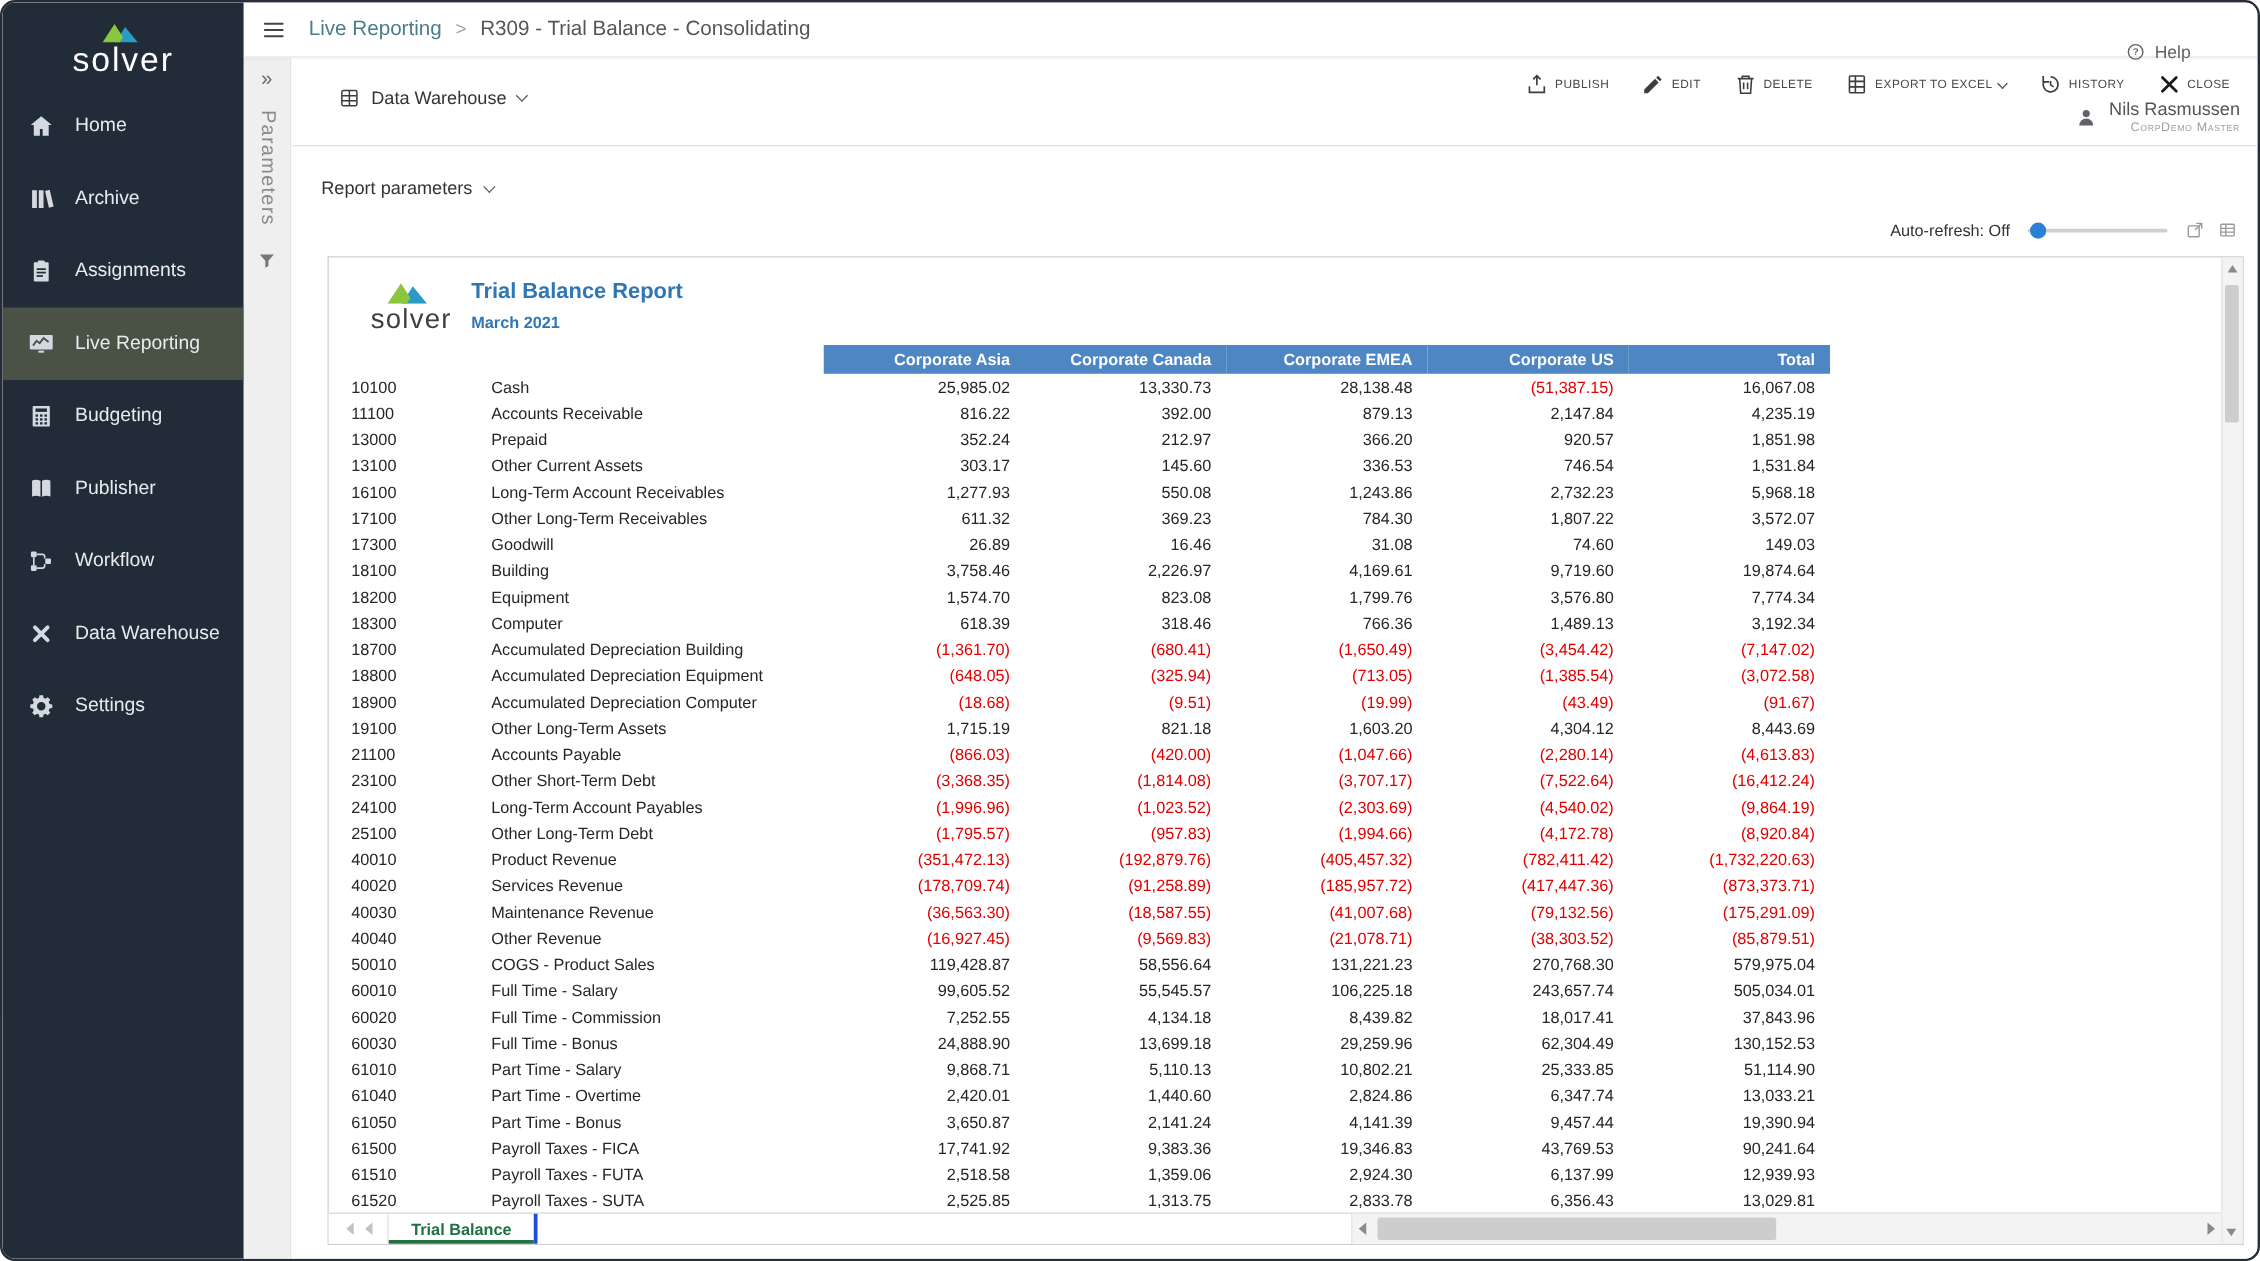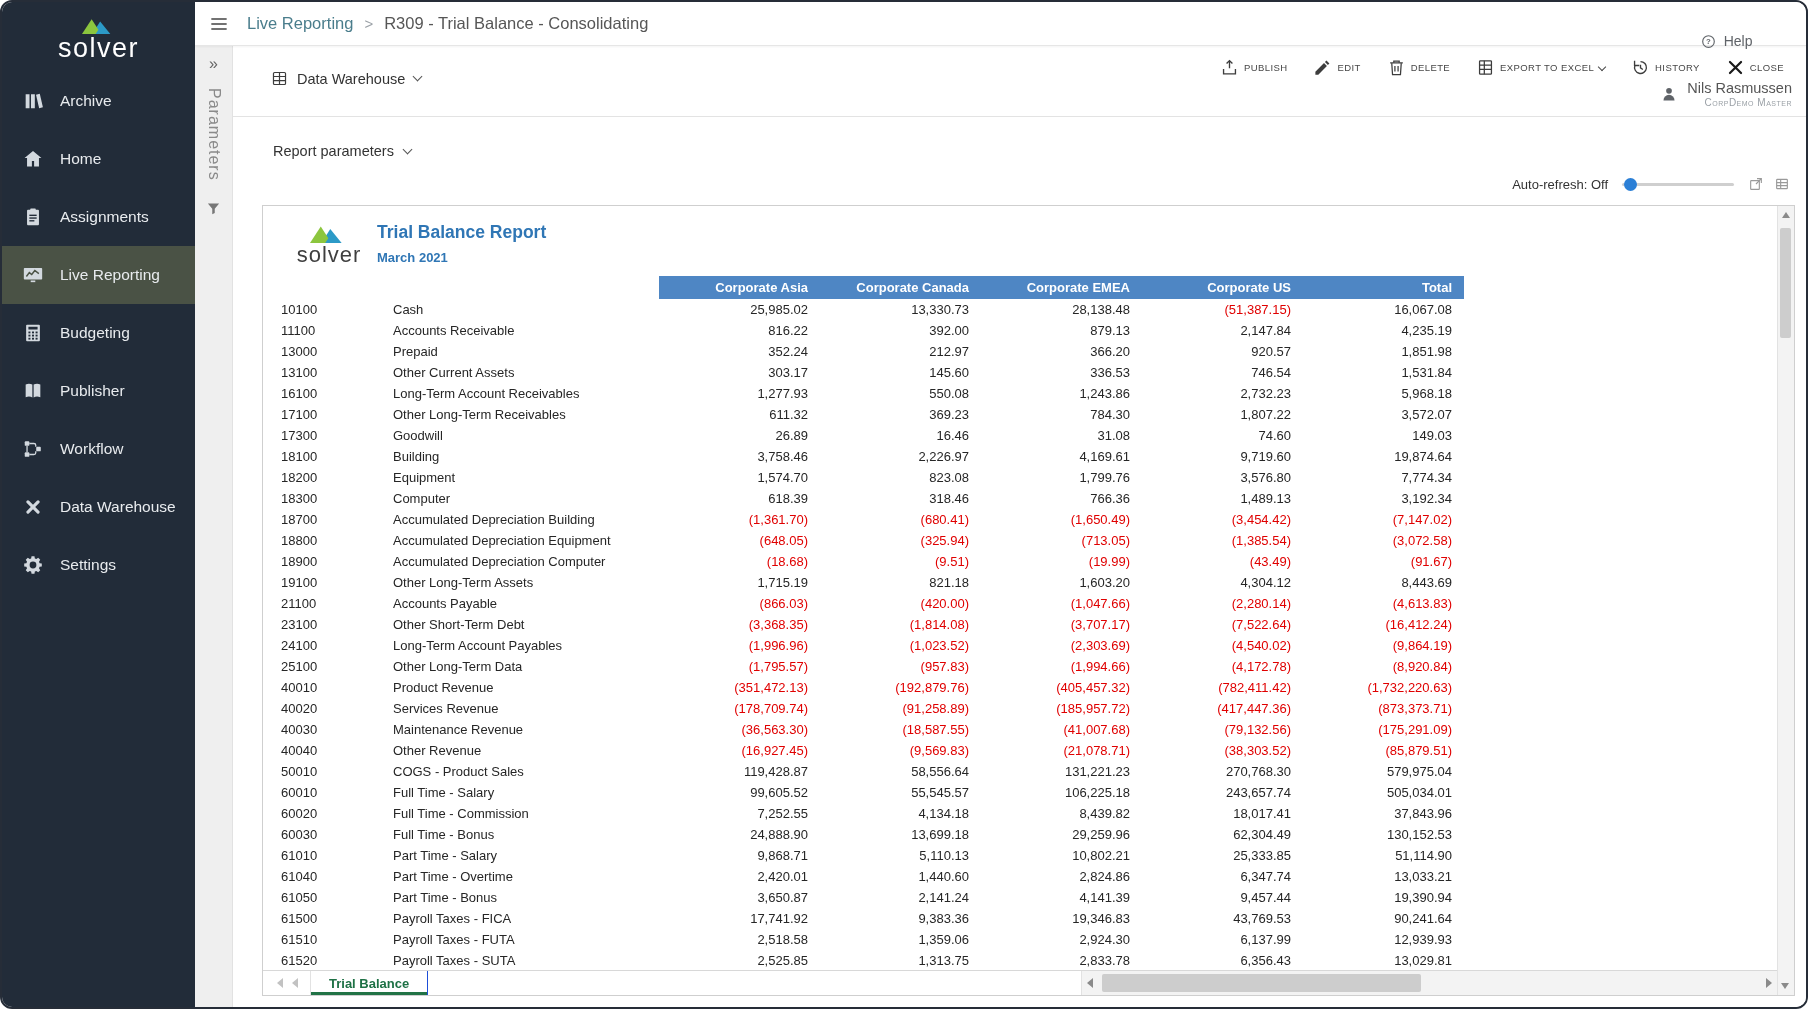--- a/index.html
+++ b/index.html
@@ -49,21 +49,21 @@
   .content { flex:1; display:flex; flex-direction:column; background:#fff; min-width:0; }
   .toolbar { height:71px; min-height:71px; display:flex; align-items:flex-start; padding:0 22px 0 38px;
              border-bottom:1px solid #e3e3e3; }
   .dw-selector { display:flex; align-items:center; gap:9px; margin-top:24px; font-size:14.5px; color:#333; cursor:pointer; }
   .toolbar-actions { margin-left:auto; display:flex; gap:26px; align-items:flex-start; padding-top:12px; }
   .action { display:flex; flex-direction:row; align-items:center; gap:5px; color:#474747; font-size:9.5px;
             letter-spacing:0.4px; min-width:42px; cursor:pointer; }
   .action svg { width:19px; height:19px; }
   .action .chev { width:6px; height:6px; margin-top:-1px; color:#474747; }
 
-  .filters-row { display:flex; align-items:center; padding:24px 22px 0 40px; height:44px; }
+  .filters-row { display:flex; align-items:center; padding:24px 22px 0 24px; height:44px; }
   .rp-label { display:flex; align-items:center; gap:10px; font-size:14.5px; color:#333; cursor:pointer; }
 
   .autorefresh-row { display:flex; justify-content:flex-end; align-items:center; gap:14px; height:36px;
                      padding:10px 16px 0 0; }
   .ar-label { font-size:13px; color:#333; }
   .slider-track { width:112px; height:3px; background:#cfcfcf; border-radius:2px; position:relative; cursor:pointer; }
   .slider-knob { position:absolute; left:2px; top:-5px; width:13px; height:13px; border-radius:50%; background:#2b7fd6; }
   .ar-icons { display:flex; gap:10px; align-items:center; }
   .ar-icons svg { width:16px; height:16px; color:#9a9a9a; cursor:pointer; }
 
@@ -97,21 +97,21 @@
 
   .card-footer { position:absolute; left:0; right:17px; bottom:0; height:25px; border-top:1px solid #d8d8d8;
                  display:flex; align-items:center; background:#fff; }
   .sheet-nav { display:flex; gap:9px; padding:0 12px 0 14px; align-items:center; }
   .tri-left { width:0; height:0; border-top:5px solid transparent; border-bottom:5px solid transparent;
               border-right:6px solid #c2c2c2; cursor:pointer; }
   .tri-right { width:0; height:0; border-top:5px solid transparent; border-bottom:5px solid transparent;
                border-left:6px solid #8a8a8a; cursor:pointer; }
   .tri-left.dark { border-right-color:#8a8a8a; }
   .sheet-tab { height:100%; display:flex; align-items:center; padding:0 18px; color:#1e7145; font-weight:bold;
-               font-size:13px; border-left:1px solid #e2e2e2; border-right:1px solid #1d4ed8; position:relative; cursor:pointer; }
+               font-size:13px; border-left:1px solid #e2e2e2; border-right:3px solid #1d4ed8; position:relative; cursor:pointer; }
   .sheet-tab::after { content:""; position:absolute; left:0; right:0; bottom:0; height:3px; background:#217346; }
   .hscroll { margin-left:auto; width:46%; height:100%; position:relative; background:#f3f3f3;
              border-left:1px solid #e2e2e2; display:flex; align-items:center; }
   .hscroll .tri-left.dark { margin-left:5px; }
   .hscroll .tri-right { position:absolute; right:5px; }
   .hthumb { position:absolute; left:20px; width:46%; top:3px; bottom:3px; background:#cdcdcd; border-radius:2px; cursor:pointer; }
 </style>
 </head>
 <body>
 
@@ -123,35 +123,35 @@
         <path d="M12 15 19 4 28 15 Z" fill="#2c9ac7"></path>
         <path d="M3 15 11.5 2 17.5 11.3 15 15 Z" fill="#8cc63e"></path>
       </svg>
       <div class="logo-text">solver</div>
     </div>
     <div class="nav">
 
       <div class="nav-item">
         <span class="nav-icon">
           <svg viewBox="0 0 24 24" fill="currentColor">
+              <path d="M12 3.2 2.8 11h2.7v9.3h5.3v-6h2.4v6h5.3V11h2.7z"></path>
+            </svg>
+        </span>
+        <span>Home</span>
+      </div>
+
+      <div class="nav-item">
+        <span class="nav-icon">
+          <svg viewBox="0 0 24 24" fill="currentColor">
               <path d="M4 4.5h4.2V20H4z"></path>
               <path d="M9.8 4.5H14V20H9.8z"></path>
               <path d="m15.3 5.2 4.1-1 3.4 14.6-4.1 1z"></path>
             </svg>
         </span>
         <span>Archive</span>
-      </div>
-
-      <div class="nav-item">
-        <span class="nav-icon">
-          <svg viewBox="0 0 24 24" fill="currentColor">
-              <path d="M12 3.2 2.8 11h2.7v9.3h5.3v-6h2.4v6h5.3V11h2.7z"></path>
-            </svg>
-        </span>
-        <span>Home</span>
       </div>
 
       <div class="nav-item">
         <span class="nav-icon">
           <svg viewBox="0 0 24 24" fill="currentColor">
               <path d="M6.5 4.2h11c.6 0 1 .4 1 1V20c0 .6-.4 1-1 1h-11c-.6 0-1-.4-1-1V5.2c0-.6.4-1 1-1z"></path>
               <rect x="9" y="2.6" width="6" height="3.4" rx="0.8"></rect>
               <g fill="#222c39">
                 <rect x="8" y="9.4" width="8" height="1.5"></rect>
                 <rect x="8" y="12.4" width="8" height="1.5"></rect>
@@ -567,21 +567,21 @@
                       <td class="acct">24100</td>
                       <td class="name">Long-Term Account Payables</td>
                       <td class="num neg">(1,996.96)</td>
                       <td class="num neg">(1,023.52)</td>
                       <td class="num neg">(2,303.69)</td>
                       <td class="num neg">(4,540.02)</td>
                       <td class="num neg">(9,864.19)</td>
                     </tr>
                     <tr>
                       <td class="acct">25100</td>
-                      <td class="name">Other Long-Term Data</td>
+                      <td class="name">Other Long-Term Debt</td>
                       <td class="num neg">(1,795.57)</td>
                       <td class="num neg">(957.83)</td>
                       <td class="num neg">(1,994.66)</td>
                       <td class="num neg">(4,172.78)</td>
                       <td class="num neg">(8,920.84)</td>
                     </tr>
                     <tr>
                       <td class="acct">40010</td>
                       <td class="name">Product Revenue</td>
                       <td class="num neg">(351,472.13)</td>

